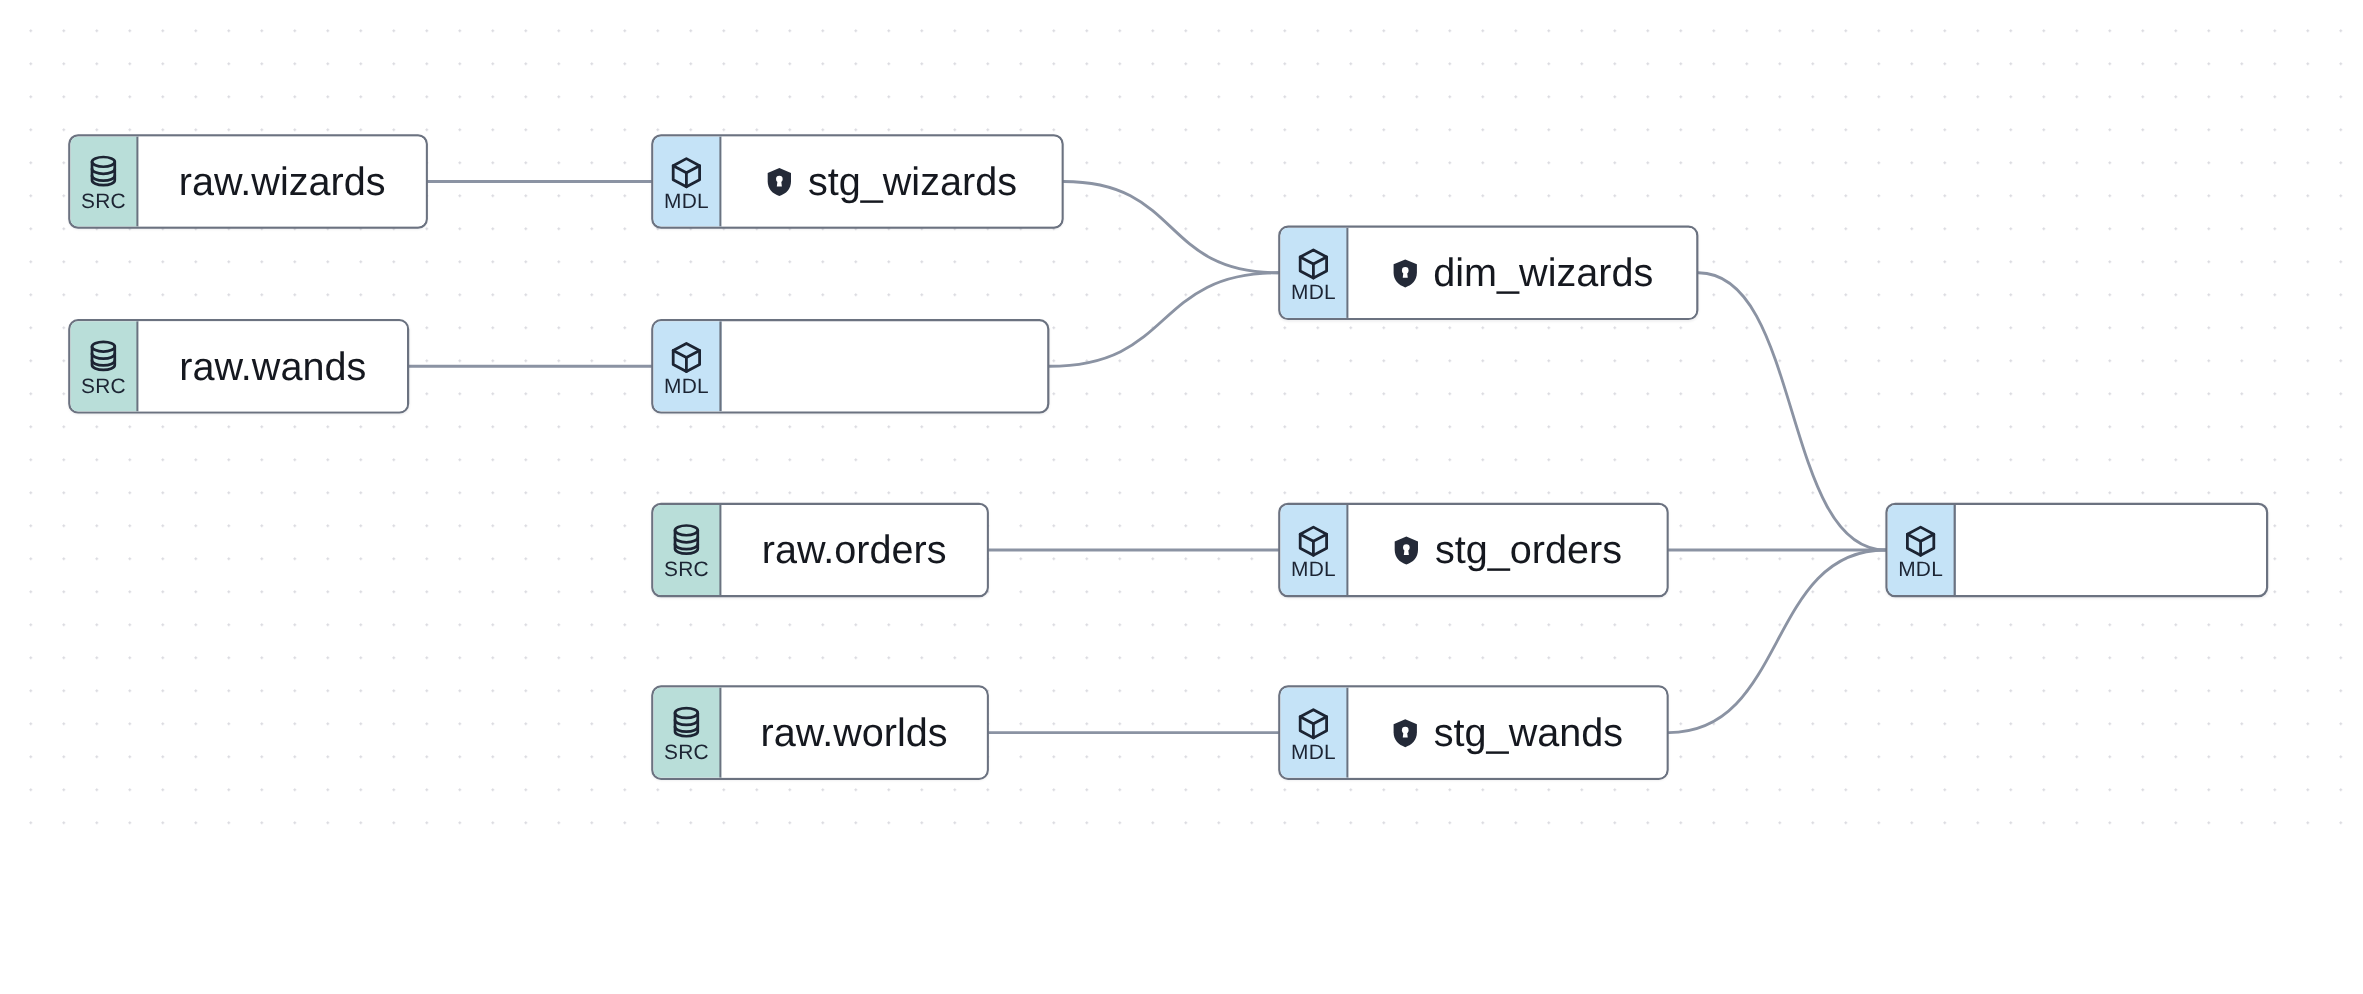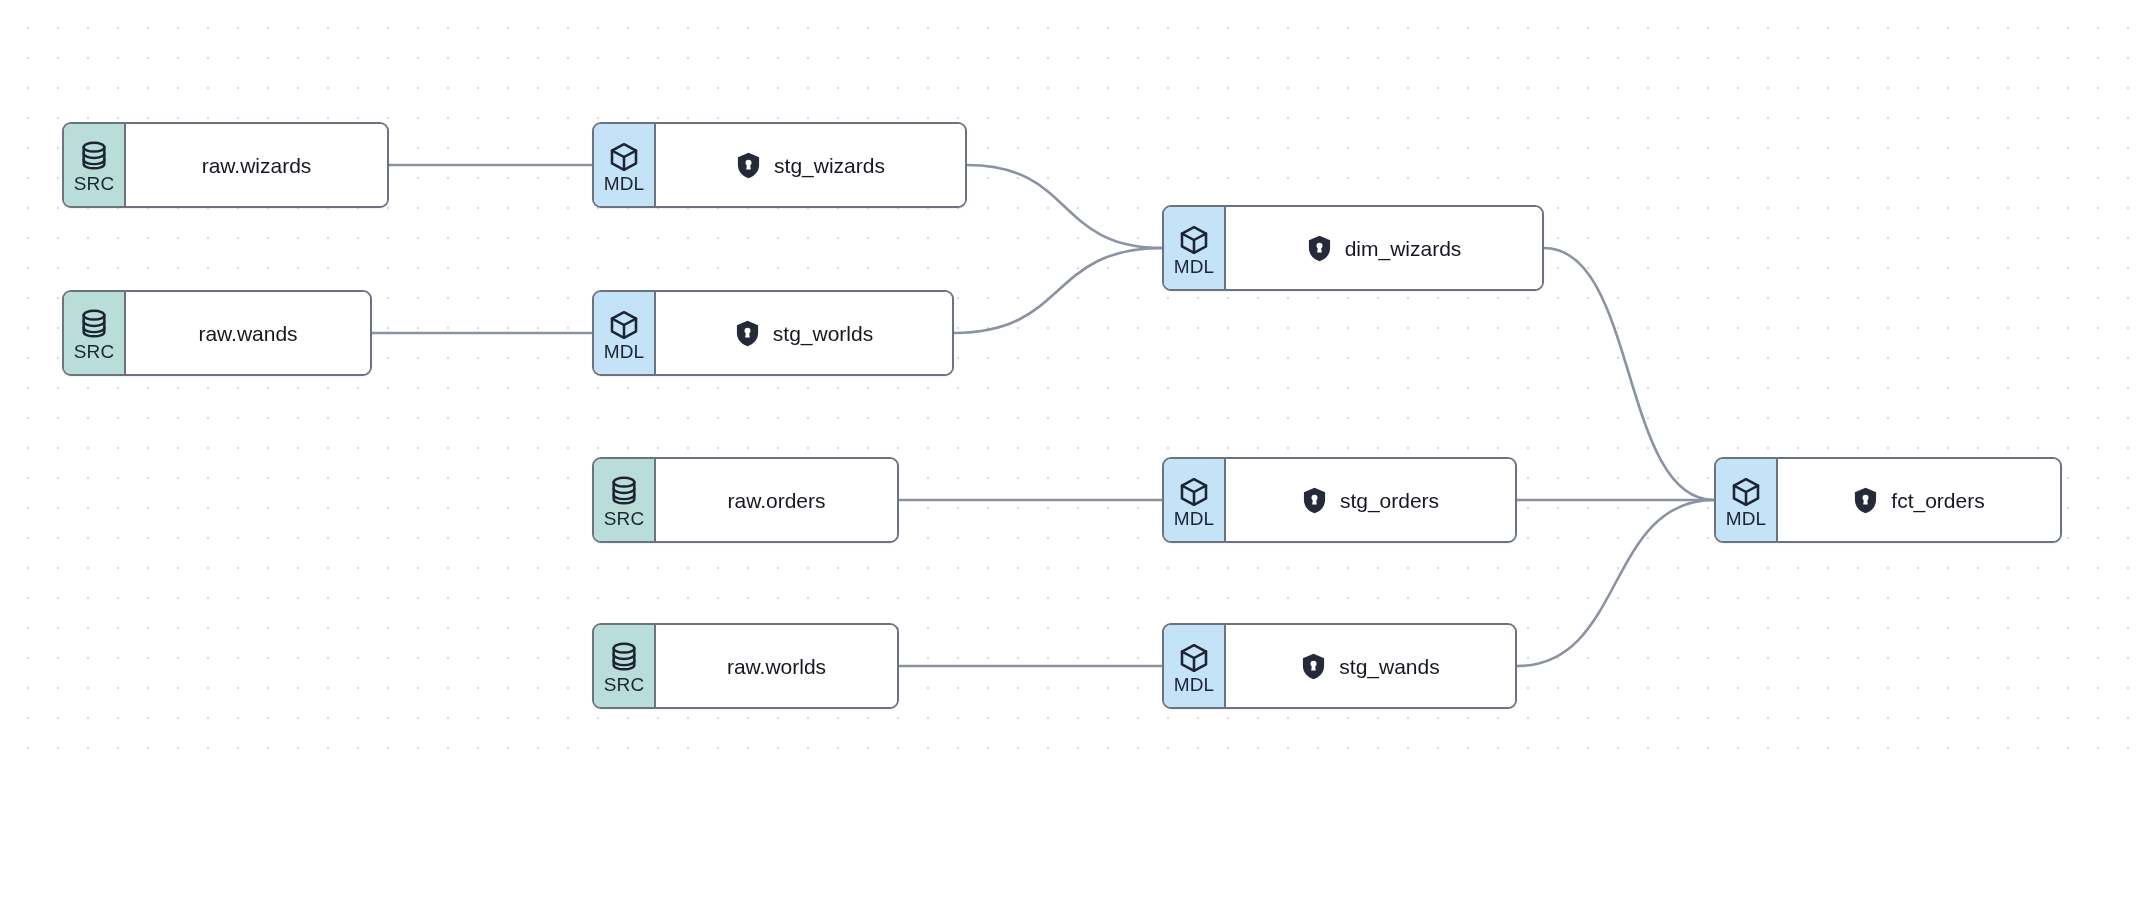--- a/index.html
+++ b/index.html
@@ -83,21 +83,21 @@
     background: #ffffff;
   }
 
   .lock-icon {
     flex: 0 0 auto;
     display: block;
     line-height: 0;
   }
 
   .node-label {
-    font-size: 21px;
+    font-size: 36px;
     line-height: 1;
     color: #15181f;
     white-space: nowrap;
     font-family: "Liberation Sans", sans-serif;
   }
 </style>
 </head>
 <body>
 
 <div id="canvas">
@@ -197,28 +197,20 @@
   </div>
       <div class="node mdl" style="left: 592px; top: 290px; width: 362px; height: 86px;">
     <div class="node-badge">
       <span class="badge-icon"><svg width="32" height="32" viewBox="0 0 24 24">
               <path d="M12 2.4 21 7.2v9.6L12 21.6 3 16.8V7.2z" fill="none" stroke="#1c2433" stroke-width="1.9" stroke-linejoin="round" stroke-linecap="round"></path>
               <path d="M3 7.2 12 12l9-4.8" fill="none" stroke="#1c2433" stroke-width="1.9" stroke-linejoin="round" stroke-linecap="round"></path>
               <path d="M12 12v9.6" fill="none" stroke="#1c2433" stroke-width="1.9" stroke-linejoin="round" stroke-linecap="round"></path>
             </svg></span>
       <span class="badge-text">MDL</span>
     </div>
-    <div class="node-body">
-      <span class="lock-icon"><svg width="25" height="27" viewBox="0 0 24 26">
-              <path d="M12 0.8 1.8 5.1v7.2c0 6.6 4.3 11 10.2 13 5.9-2 10.2-6.4 10.2-13V5.1z" fill="#242a38"></path>
-              <circle cx="12" cy="10.4" r="2.9" fill="#ffffff"></circle>
-              <path d="M10.6 10.6h2.8l0.8 6.3h-4.4z" fill="#ffffff"></path>
-            </svg></span>
-      <span class="node-label">stg_worlds</span>
-    </div>
   </div>
       <div class="node mdl" style="left: 1162px; top: 457px; width: 355px; height: 86px;">
     <div class="node-badge">
       <span class="badge-icon"><svg width="32" height="32" viewBox="0 0 24 24">
               <path d="M12 2.4 21 7.2v9.6L12 21.6 3 16.8V7.2z" fill="none" stroke="#1c2433" stroke-width="1.9" stroke-linejoin="round" stroke-linecap="round"></path>
               <path d="M3 7.2 12 12l9-4.8" fill="none" stroke="#1c2433" stroke-width="1.9" stroke-linejoin="round" stroke-linecap="round"></path>
               <path d="M12 12v9.6" fill="none" stroke="#1c2433" stroke-width="1.9" stroke-linejoin="round" stroke-linecap="round"></path>
             </svg></span>
       <span class="badge-text">MDL</span>
     </div>
@@ -269,24 +261,16 @@
   </div>
       <div class="node mdl" style="left: 1714px; top: 457px; width: 348px; height: 86px;">
     <div class="node-badge">
       <span class="badge-icon"><svg width="32" height="32" viewBox="0 0 24 24">
               <path d="M12 2.4 21 7.2v9.6L12 21.6 3 16.8V7.2z" fill="none" stroke="#1c2433" stroke-width="1.9" stroke-linejoin="round" stroke-linecap="round"></path>
               <path d="M3 7.2 12 12l9-4.8" fill="none" stroke="#1c2433" stroke-width="1.9" stroke-linejoin="round" stroke-linecap="round"></path>
               <path d="M12 12v9.6" fill="none" stroke="#1c2433" stroke-width="1.9" stroke-linejoin="round" stroke-linecap="round"></path>
             </svg></span>
       <span class="badge-text">MDL</span>
     </div>
-    <div class="node-body">
-      <span class="lock-icon"><svg width="25" height="27" viewBox="0 0 24 26">
-              <path d="M12 0.8 1.8 5.1v7.2c0 6.6 4.3 11 10.2 13 5.9-2 10.2-6.4 10.2-13V5.1z" fill="#242a38"></path>
-              <circle cx="12" cy="10.4" r="2.9" fill="#ffffff"></circle>
-              <path d="M10.6 10.6h2.8l0.8 6.3h-4.4z" fill="#ffffff"></path>
-            </svg></span>
-      <span class="node-label">fct_orders</span>
-    </div>
   </div>
     </div>
 
 </div>
 
 </body></html>

